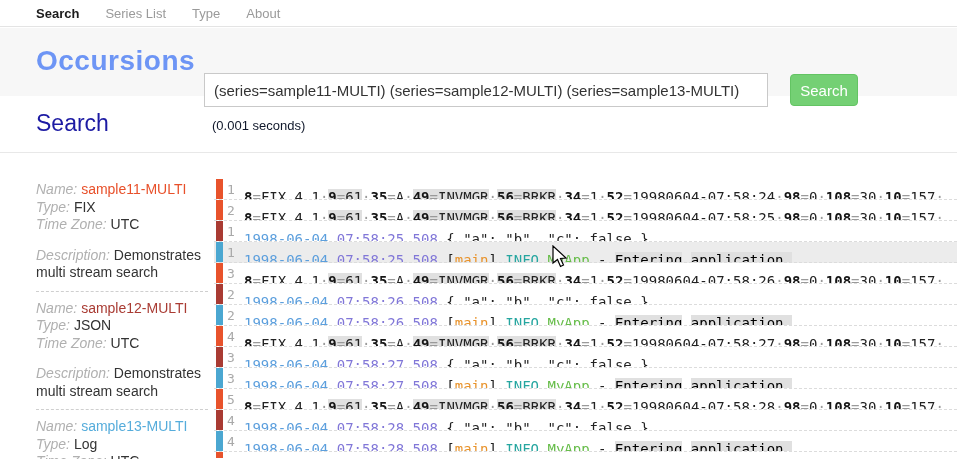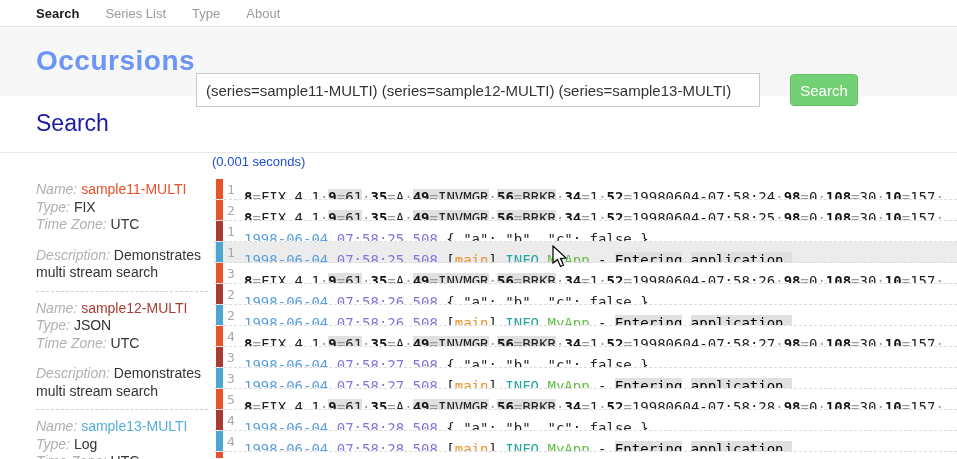--- a/index.html
+++ b/index.html
@@ -11,33 +11,33 @@
     background:#fff; border-bottom:1px solid #e4e4e4; display:flex;
     align-items:center; padding-left:36px; gap:26px; }
   .nav-item { font-size:13px; color:#9a9a9a; cursor:pointer; }
   .nav-item.active { color:#1c1c1c; font-weight:bold; }
 
   
   .header { position:absolute; left:0; top:28px; width:957px; height:68px;
     background:#f7f7f7; display:flex; align-items:center;padding-left:18px; }
   .brand { position:absolute; left:36px; top:17px; font-size:28px;
     font-weight:bold; color:#6d95f5; letter-spacing:0.5px; }
-  .query-input { position:absolute; left:196px; top:45px; width:564px;
+  .query-input { position:absolute; left:204px; top:45px; width:564px;
     height:34px; border:1px solid #c9c9c9; background:#fff; padding:0 9px;
     font-size:15px; color:#333; font-family:"Liberation Sans",sans-serif;
     white-space:nowrap; overflow:hidden; }
   .search-btn { position:absolute; left:790px; top:46px; width:68px;
     height:32px; background:#74d074; border:1px solid #63c463; border-radius:4px;
     color:#fff; font-size:15px; font-family:"Liberation Sans",sans-serif;
     cursor:pointer; }
 
   
   .results-heading { position:absolute; left:36px; top:110px; font-size:23px;
     color:#1c1aa3; }
-  .timing { position:absolute; left:212px; top:118px; font-size:13px; color:#1d4ed8;margin-top:36px; }
+  .timing { position:absolute; left:212px; top:118px; font-size:13px; color:#0f172a; }
   .divider { position:absolute; left:0; top:152px; width:957px; height:0;
     border-top:1px solid #e8e8e8; }
 
   
   .sidebar { position:absolute; left:36px; top:181px; width:172px;
     font-size:14px; line-height:17.5px; color:#333; }
   .series-block { padding-bottom:9px; margin-bottom:8px;
     border-bottom:1px dashed #cfcfcf; }
   .series-block:last-child { border-bottom:none; }
   .k { color:#b0b0b0; font-style:italic; }

